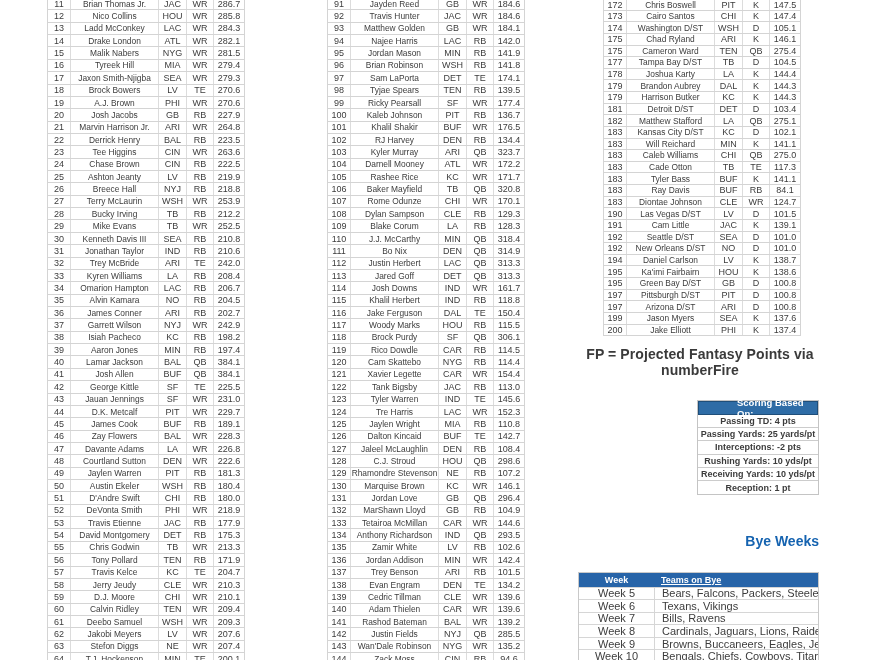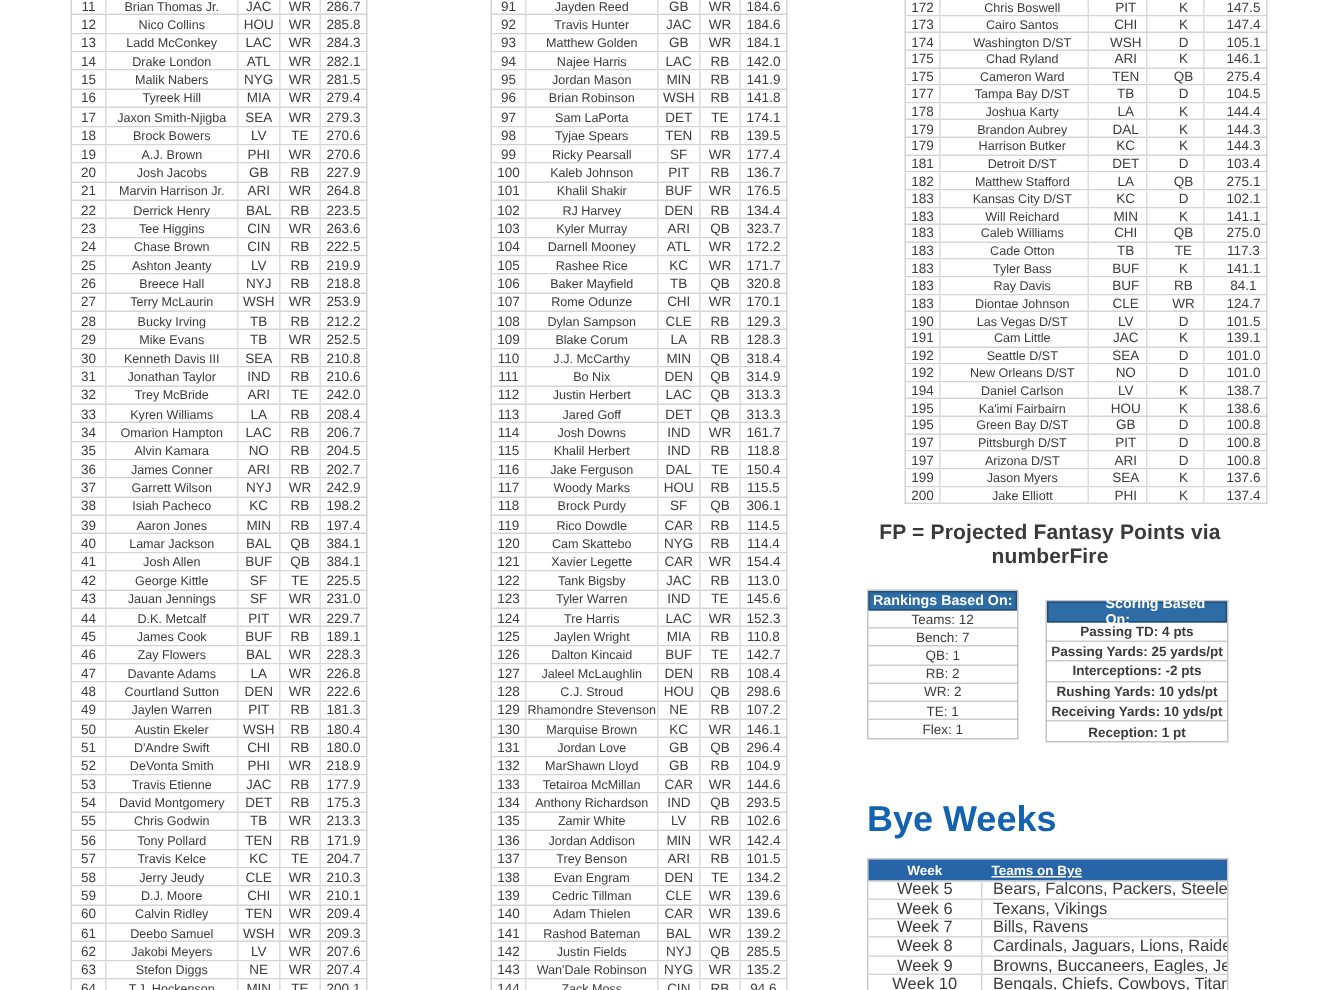--- a/index.html
+++ b/index.html
@@ -5,21 +5,21 @@
   html,body{margin:0;padding:0;}
   #page{position:relative;width:880px;height:660px;overflow:hidden;background:#ffffff;
         font-family:"Liberation Sans",sans-serif;color:#3c3c3c;}
 
   
   .ptable{position:absolute;}
   .prow{display:flex;box-sizing:border-box;border-left:1px solid #d4d4d4;border-right:1px solid #d4d4d4;
         border-bottom:1px solid #d4d4d4;background:#fff;}
   .prow:first-child{border-top:1px solid #d4d4d4;}
   .rh12 .prow{height:12.36px;}
-  .rh11 .prow{height:11.63px;gap:11px;}
+  .rh11 .prow{height:11.63px;}
   .cell{display:flex;align-items:center;justify-content:center;box-sizing:border-box;
         font-size:9px;white-space:nowrap;overflow:hidden;border-right:1px solid #dcdcdc;}
   .cell:last-child{border-right:none;}
   .c-rank{width:23px;}
   .c-name{width:88px;font-size:8.4px;}
   .c-team{width:28px;}
   .c-pos{width:27px;}
   .c-fp{width:30px;}
 
   
@@ -34,22 +34,22 @@
         border-bottom:1px solid #cccccc;font-size:9px;white-space:nowrap;overflow:hidden;}
   .lrow:last-child{border-bottom:none;}
   #rankings-box{left:578px;top:393px;width:101px;}
   #rankings-box .ibox-head{height:13px;}
   #rankings-box .lrow{height:12.2px;}
   #scoring-box{left:697px;top:400px;width:122px;}
   #scoring-box .ibox-head{height:14px;}
   #scoring-box .lrow{height:13.2px;font-weight:bold;}
 
   
-  .bye-title{position:absolute;left:578px;top:533px;width:241px;text-align:left;
-             font-size:24px;font-weight:bold;color:#1563b0;}
+  .bye-title{position:absolute;left:578px;top:533px;width:241px;text-align:right;
+             font-size:14px;font-weight:bold;color:#1563b0;}
   #bye-table{position:absolute;left:578px;top:572px;width:241px;box-sizing:border-box;
              border:1px solid #c9c9c9;background:#fff;}
   .bye-head{display:flex;color:#fff;font-weight:bold;font-size:9px;height:13.5px;}
   .bye-head .bw,.bye-head .bt{display:flex;align-items:center;}
   .byerow{display:flex;height:11.6px;border-top:1px solid #d6d6d6;font-size:11px;}
   .bw{width:75px;display:flex;align-items:center;justify-content:center;box-sizing:border-box;}
   .bt{flex:1;display:flex;align-items:center;box-sizing:border-box;padding-left:7px;
       white-space:nowrap;overflow:hidden;border-left:1px solid #d6d6d6;}
   .bye-head .bt{border-left:none;text-decoration:underline;}
 </style>
@@ -1021,32 +1021,20 @@
         <span class="cell c-rank">200</span>
         <span class="cell c-name">Jake Elliott</span>
         <span class="cell c-team">PHI</span>
         <span class="cell c-pos">K</span>
         <span class="cell c-fp">137.4</span>
       </div>
     </section>
 
   <div class="fp-note">FP = Projected Fantasy Points via numberFire</div>
 
-  <div class="ibox" id="rankings-box">
-    <div class="ibox-head" style="background:#2e6ca6;">Rankings Based On:</div>
-    <div>
-        <div class="lrow">Teams: 12</div>
-        <div class="lrow">Bench: 7</div>
-        <div class="lrow">QB: 1</div>
-        <div class="lrow">RB: 2</div>
-        <div class="lrow">WR: 2</div>
-        <div class="lrow">TE: 1</div>
-        <div class="lrow">Flex: 1</div>
-      </div>
-  </div>
 
   <div class="ibox" id="scoring-box">
     <div class="ibox-head" style="background:#2e6ca6;padding-left:38px;">Scoring Based On:</div>
     <div>
         <div class="lrow">Passing TD: 4 pts</div>
         <div class="lrow">Passing Yards: 25 yards/pt</div>
         <div class="lrow">Interceptions: -2 pts</div>
         <div class="lrow">Rushing Yards: 10 yds/pt</div>
         <div class="lrow">Receiving Yards: 10 yds/pt</div>
         <div class="lrow">Reception: 1 pt</div>

